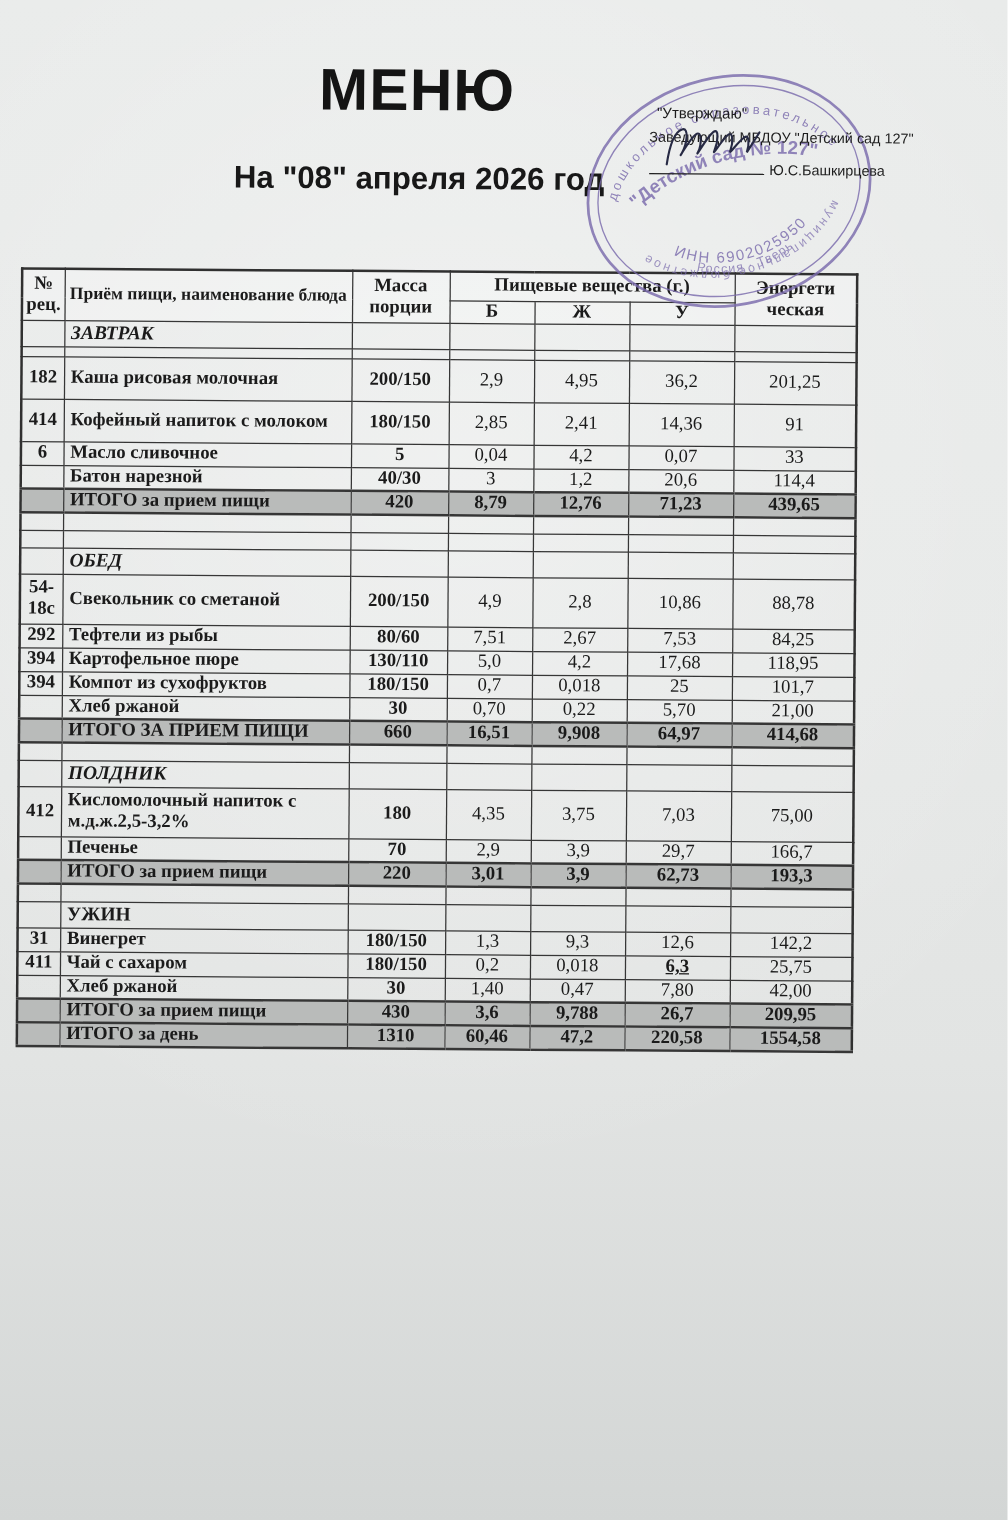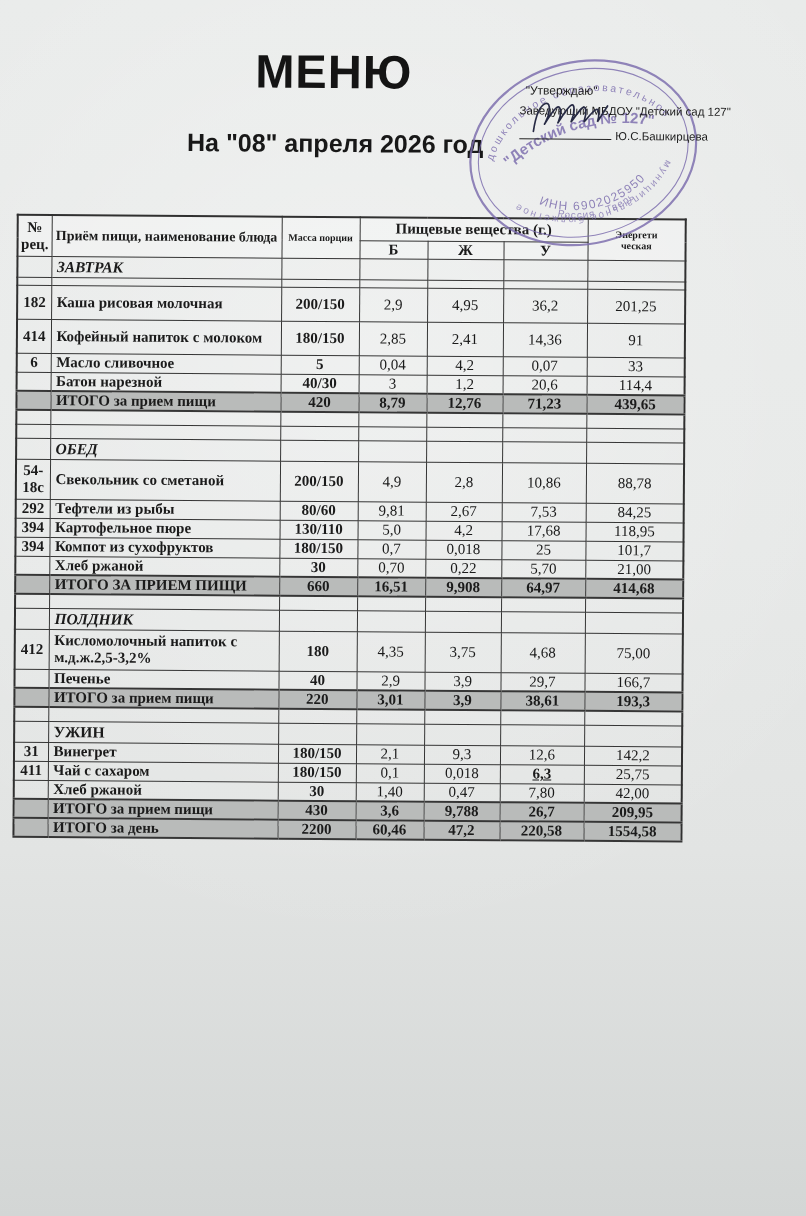--- a/index.html
+++ b/index.html
@@ -29,21 +29,21 @@
   .sig-svg{position:absolute;left:526px;top:92px;width:110px;height:46px;z-index:6;}
 
   
   .menu-table-wrap{position:absolute;left:18px;top:214px;z-index:3;}
   table{border-collapse:collapse;table-layout:fixed;width:668px;background:transparent;}
   th,td{border:1px solid #363636;padding:0 2px;overflow:hidden;line-height:1.12;
     font-size:15px;text-align:center;vertical-align:middle;}
   table{border:2px solid #303030;}
   thead th{font-weight:bold;background:rgba(255,255,255,.25);}
   th.h-dish{font-size:14px;white-space:nowrap;}
-  th.h-mass,th.h-energy{font-size:10px;}
+  th.h-mass,th.h-energy{font-size:15px;}
   tr.hr1{height:23px;} tr.hr2{height:18px;}
 
   td.c-name{text-align:left;padding-left:5px;}
   .r-item td{font-weight:normal;}
   .r-item td.c-num,.r-item td.c-name,.r-item td.c-mass{font-weight:bold;}
   .r-section td.c-name{font-weight:bold;font-size:15.5px;}
   .r-section.it td.c-name{font-style:italic;}
   .r-total td{background:#b9bbba;font-weight:bold;border-top-width:2px;border-bottom-width:2px;}
   td.emph{font-weight:bold;text-decoration:underline;}
 
@@ -222,21 +222,21 @@
             <td class="c-mass">200/150</td>
             <td class="c-b">4,9</td>
             <td class="c-f">2,8</td>
             <td class="c-c">10,86</td>
             <td class="c-e">88,78</td>
           </tr>
           <tr class="r-item">
             <td class="c-num">292</td>
             <td class="c-name">Тефтели из рыбы</td>
             <td class="c-mass">80/60</td>
-            <td class="c-b">9,81</td>
+            <td class="c-b">7,51</td>
             <td class="c-f">2,67</td>
             <td class="c-c">7,53</td>
             <td class="c-e">84,25</td>
           </tr>
           <tr class="r-item">
             <td class="c-num">394</td>
             <td class="c-name">Картофельное пюре</td>
             <td class="c-mass">130/110</td>
             <td class="c-b">5,0</td>
             <td class="c-f">4,2</td>
@@ -287,39 +287,39 @@
             <td class="c-f"></td>
             <td class="c-c"></td>
             <td class="c-e"></td>
           </tr>
           <tr class="r-item s-xtall">
             <td class="c-num">412</td>
             <td class="c-name">Кисломолочный напиток с м.д.ж.2,5-3,2%</td>
             <td class="c-mass">180</td>
             <td class="c-b">4,35</td>
             <td class="c-f">3,75</td>
-            <td class="c-c">4,68</td>
+            <td class="c-c">7,03</td>
             <td class="c-e">75,00</td>
           </tr>
           <tr class="r-item">
             <td class="c-num"></td>
             <td class="c-name">Печенье</td>
-            <td class="c-mass">40</td>
+            <td class="c-mass">70</td>
             <td class="c-b">2,9</td>
             <td class="c-f">3,9</td>
             <td class="c-c">29,7</td>
             <td class="c-e">166,7</td>
           </tr>
           <tr class="r-total">
             <td class="c-num"></td>
             <td class="c-name">ИТОГО за прием пищи</td>
             <td class="c-mass">220</td>
             <td class="c-b">3,01</td>
             <td class="c-f">3,9</td>
-            <td class="c-c">38,61</td>
+            <td class="c-c">62,73</td>
             <td class="c-e">193,3</td>
           </tr>
           <tr class="r-blank">
             <td class="c-num"></td>
             <td class="c-name"></td>
             <td class="c-mass"></td>
             <td class="c-b"></td>
             <td class="c-f"></td>
             <td class="c-c"></td>
             <td class="c-e"></td>
@@ -330,30 +330,30 @@
             <td class="c-mass"></td>
             <td class="c-b"></td>
             <td class="c-f"></td>
             <td class="c-c"></td>
             <td class="c-e"></td>
           </tr>
           <tr class="r-item">
             <td class="c-num">31</td>
             <td class="c-name">Винегрет</td>
             <td class="c-mass">180/150</td>
-            <td class="c-b">2,1</td>
+            <td class="c-b">1,3</td>
             <td class="c-f">9,3</td>
             <td class="c-c">12,6</td>
             <td class="c-e">142,2</td>
           </tr>
           <tr class="r-item">
             <td class="c-num">411</td>
             <td class="c-name">Чай с сахаром</td>
             <td class="c-mass">180/150</td>
-            <td class="c-b">0,1</td>
+            <td class="c-b">0,2</td>
             <td class="c-f">0,018</td>
             <td class="c-c emph">6,3</td>
             <td class="c-e">25,75</td>
           </tr>
           <tr class="r-item">
             <td class="c-num"></td>
             <td class="c-name">Хлеб ржаной</td>
             <td class="c-mass">30</td>
             <td class="c-b">1,40</td>
             <td class="c-f">0,47</td>
@@ -365,21 +365,21 @@
             <td class="c-name">ИТОГО за прием пищи</td>
             <td class="c-mass">430</td>
             <td class="c-b">3,6</td>
             <td class="c-f">9,788</td>
             <td class="c-c">26,7</td>
             <td class="c-e">209,95</td>
           </tr>
           <tr class="r-total">
             <td class="c-num"></td>
             <td class="c-name">ИТОГО за день</td>
-            <td class="c-mass">2200</td>
+            <td class="c-mass">1310</td>
             <td class="c-b">60,46</td>
             <td class="c-f">47,2</td>
             <td class="c-c">220,58</td>
             <td class="c-e">1554,58</td>
           </tr>
         </tbody>
     </table>
   </div>
 
 </div>

